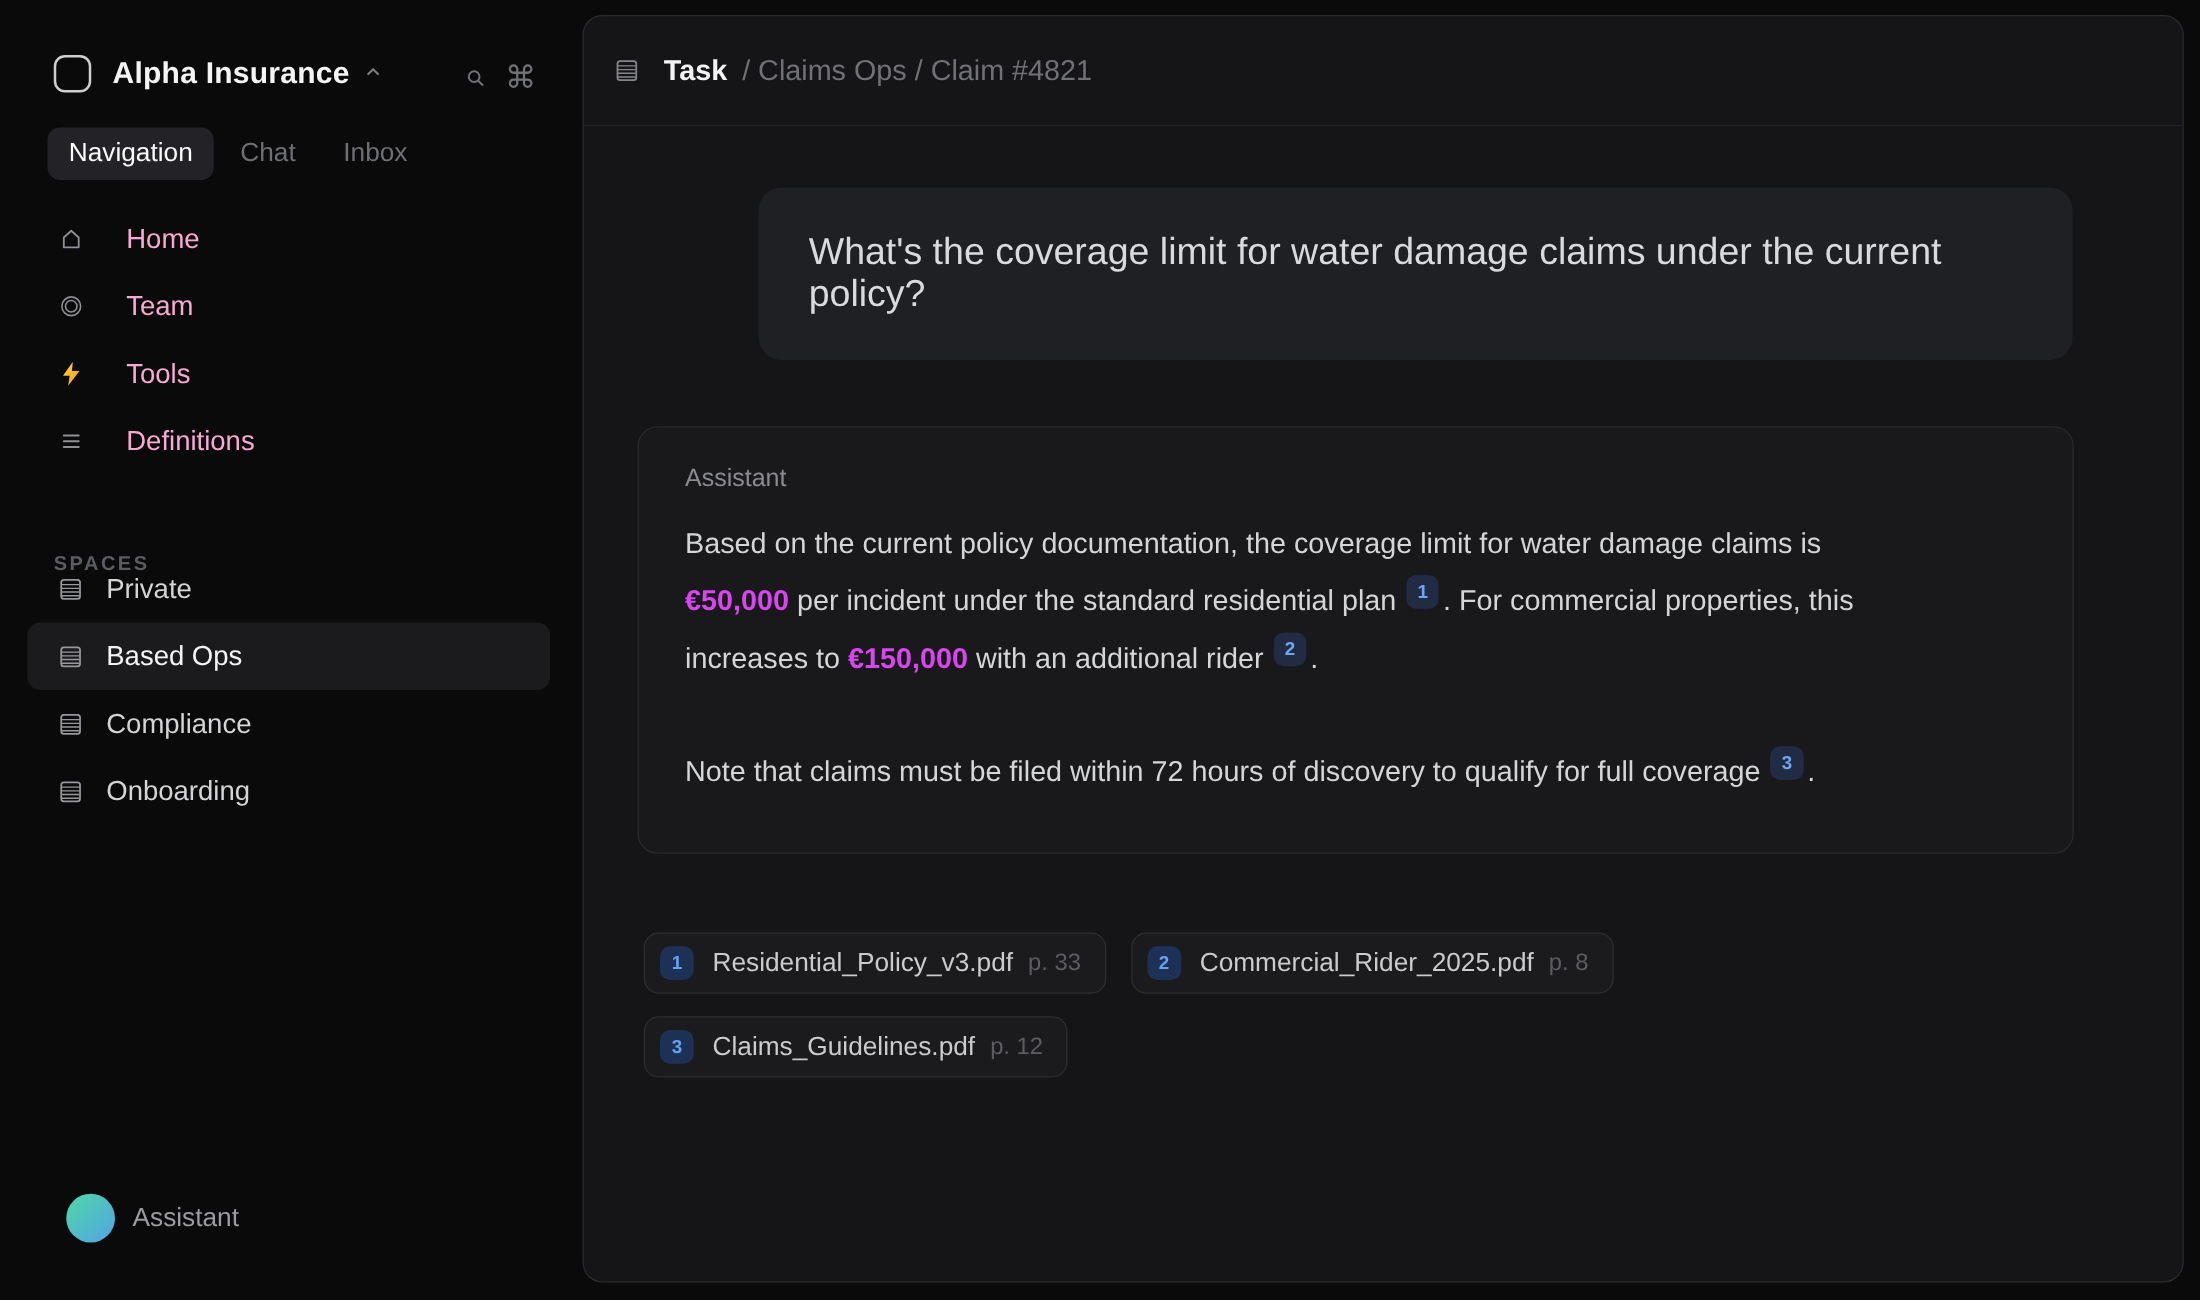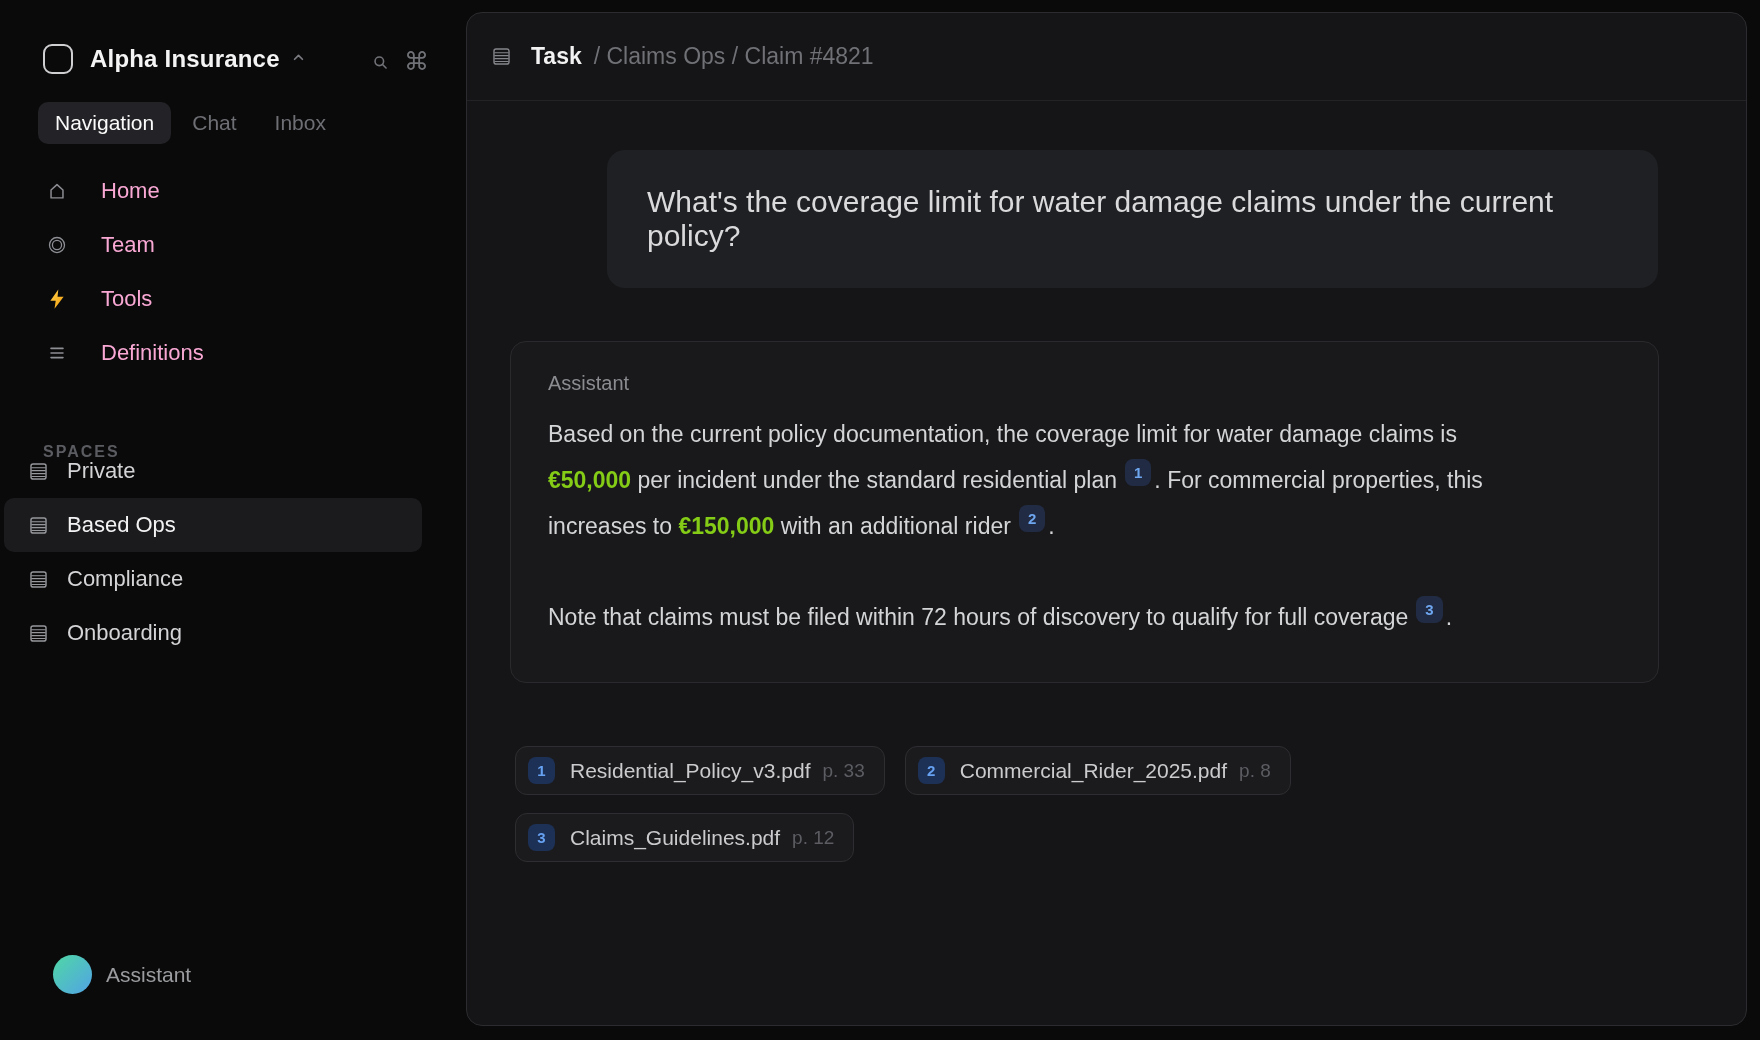--- a/index.html
+++ b/index.html
@@ -28,21 +28,21 @@
   .tab { font-size:21px; color:#6e6f74; padding:9px 17px; border-radius:10px; background:transparent; border:none; font-family:inherit; cursor:pointer; }
   .tab.active { background:#232327; color:#fafafa; }
 
   .nav-list { position:absolute; top:164px; left:40px; list-style:none; width:400px; }
   .nav-list li { height:54px; display:flex; align-items:center; cursor:pointer; }
   .nav-ico { width:26px; display:flex; justify-content:center; color:#8e8f94; margin-left:4px; }
   .nav-label { margin-left:31px; font-size:22px; color:#f9a8d4; }
 
   .spaces-heading { position:absolute; top:411px; left:43px; font-size:16px; font-weight:600; letter-spacing:2px; color:#5b5c61;margin-top:32px; }
 
-  .spaces-list { position:absolute; top:444px; left:4px; width:418px; list-style:none; }
+  .spaces-list { position:absolute; top:444px; left:22px; width:418px; list-style:none; }
   .spaces-list li { height:54px; display:flex; align-items:center; padding-left:22px; border-radius:10px; cursor:pointer; }
   .spaces-list li.active { background:#1b1b1e; }
   .space-ico { width:24px; display:flex; justify-content:center; color:#97989c; }
   .space-label { margin-left:17px; font-size:22px; color:#d4d4d6; }
   .spaces-list li.active .space-label { color:#f3f3f4; }
 
   .sidebar-footer { position:absolute; top:955px; left:53px; display:flex; align-items:center; cursor:pointer; }
   .avatar { width:39px; height:39px; border-radius:50%; background:linear-gradient(135deg, var(--avatar-from) 0%, var(--avatar-to) 100%); }
   .footer-label { margin-left:14px; font-size:21px; color:#9b9c9f; }
 
@@ -53,21 +53,21 @@
   .header-ico { color:#85868b; margin-right:19px; }
   .crumb-current { font-size:23px; font-weight:600; color:#f2f2f3; cursor:pointer; }
   .crumb-rest { margin-left:12px; font-size:23px; color:#707176; cursor:pointer; }
 
   .user-bubble { margin:49px 88px 0 140px; background:#1f2023; border-radius:18px; padding:35px 40px; font-size:30px; color:#dadadc; }
 
   .assistant-card { margin:53px 87px 0 43px; background:#19191c; border:1px solid #2a2a2e; border-radius:16px; padding:30px 37px 42px 37px; }
   .speaker { font-size:20px; color:#8b8c90; margin-bottom:16px; }
   .assistant-card p { font-size:23px; line-height:46px; color:#d4d5d7; max-width:952px; }
   .assistant-card p + p { margin-top:45px; }
-  .assistant-card strong { color:#84cc16; font-weight:bold; }
+  .assistant-card strong { color:#d946ef; font-weight:bold; }
   .cite-sup {
     display:inline-block; position:relative; top:-10px;
     background:var(--inline-badge-bg); color:var(--accent-blue);
     font-size:15px; font-weight:bold; line-height:1;
     padding:6px 9px; border-radius:8px; margin:0 3px 0 8px; cursor:pointer;
   }
 
   .chips { margin:63px 87px 0 48px; display:flex; flex-wrap:wrap; gap:18px 20px; max-width:1100px; }
   .chip { display:flex; align-items:center; background:#1b1b1e; border:1px solid #2e2e32; border-radius:12px; padding:10px 19px 10px 12px; cursor:pointer; }
   .chip-badge { width:27px; height:27px; border-radius:8px; background:var(--chip-badge-bg); color:var(--chip-badge-text); font-size:15px; font-weight:bold; display:flex; align-items:center; justify-content:center; }

